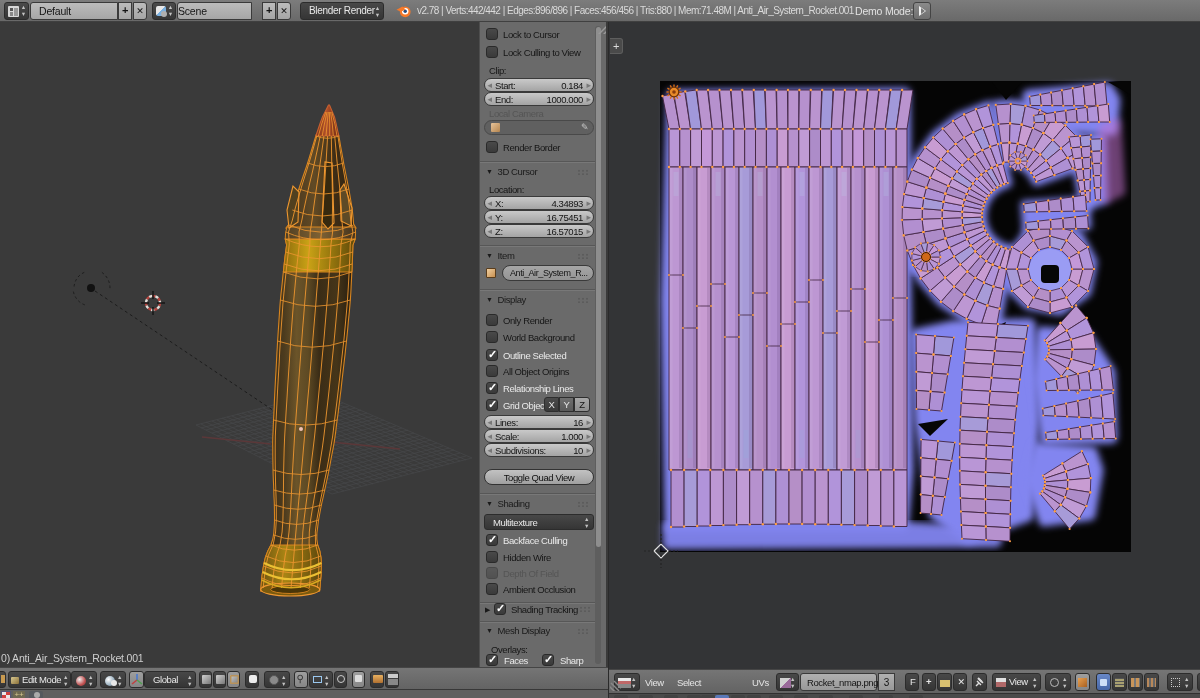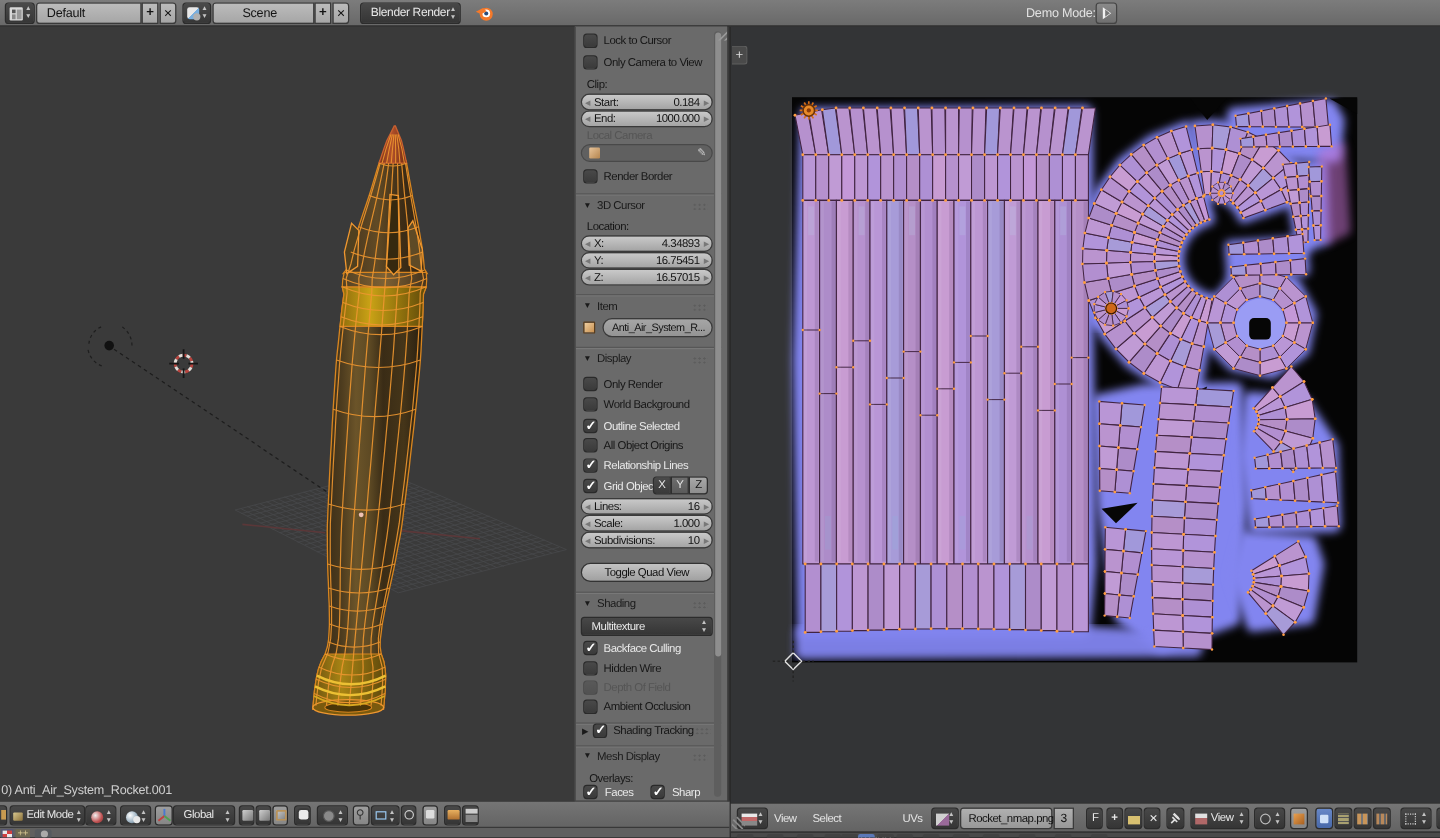--- a/index.html
+++ b/index.html
@@ -37,30 +37,31 @@
       <span style="position:absolute;right:2px;top:1px;font-size:5.5px;line-height:6.5px;color:#c4c4c4">▲<br>▼</span>
     </div>
     <div class="fld" style="position:absolute;left:30px;top:2px;width:88px;height:18px;border-radius:3px 0 0 3px;line-height:16px;padding-left:8px;font-size:10.5px">Default</div>
     <div class="fld" style="position:absolute;left:118px;top:2px;width:14px;height:18px;text-align:center;line-height:15px;font-weight:bold;font-size:11px">+</div>
     <div class="fld" style="position:absolute;left:133px;top:2px;width:14px;height:18px;border-radius:0 3px 3px 0;text-align:center;line-height:16px;font-size:9px">✕</div>
     <div style="position:absolute;left:152px;top:2px;width:24px;height:18px;background:linear-gradient(#4a4a4a,#363636);border:1px solid #2c2c2c;border-radius:3px">
       <span style="position:absolute;left:3px;top:3px;width:10px;height:10px;background:linear-gradient(135deg,#e8e8e8 50%,#7ab0e0 50%);border-radius:2px"></span>
       <span style="position:absolute;left:8px;top:8px;width:6px;height:6px;background:#b0b0b0;border-radius:50%"></span>
       <span style="position:absolute;right:2px;top:1px;font-size:5.5px;line-height:6.5px;color:#c4c4c4">▲<br>▼</span>
     </div>
-    <div class="fld" style="position:absolute;left:177px;top:2px;width:85px;height:18px;border-radius:3px 0 0 3px;line-height:16px;padding-left:24px;font-size:10.5px">Scene</div>
+    <div class="fld" style="position:absolute;left:177px;top:2px;width:75px;height:18px;border-radius:3px 0 0 3px;line-height:16px;padding-left:0;font-size:10.5px">Scene</div>
     <div class="fld" style="position:absolute;left:262px;top:2px;width:14px;height:18px;text-align:center;line-height:15px;font-weight:bold;font-size:11px">+</div>
     <div class="fld" style="position:absolute;left:277px;top:2px;width:14px;height:18px;border-radius:0 3px 3px 0;text-align:center;line-height:16px;font-size:9px">✕</div>
     <div class="btn" style="position:absolute;left:300px;top:2px;width:84px;height:18px;line-height:16px;padding-left:8px;font-size:10px;letter-spacing:-0.3px">Blender Render<span style="position:absolute;right:3px;top:2px;font-size:5.5px;line-height:6.5px;color:#c4c4c4">▲<br>▼</span></div>
     <div style="position:absolute;left:396px;top:3px;width:16px;height:16px;"><svg width="16" height="16" viewBox="0 0 16 16">
         <circle cx="9.2" cy="8.8" r="5.4" fill="#f5792a"></circle>
 <circle cx="9.2" cy="8.2" r="3.2" fill="#fff"></circle>
         <circle cx="9.2" cy="8.2" r="1.7" fill="#2a4b7c"></circle>
 <path d="M 0.5 6.8 L 6.5 3.6 L 9.5 6.4 L 5 8.8 Z" fill="#f5792a"></path>
       </svg></div>
+    <div class="txt" style="position:absolute;left:417px;top:5px;width:520px;height:14px;color:#dadada;font-size:10px;letter-spacing:-0.52px">v2.78 | Verts:442/442 | Edges:896/896 | Faces:456/456 | Tris:880 | Mem:71.48M | Anti_Air_System_Rocket.001</div>
     <div class="txt" style="position:absolute;left:855px;top:5px;width:70px;height:14px;color:#e2e2e2;font-size:10.5px">Demo Mode:</div>
     <div style="position:absolute;left:913px;top:2px;width:18px;height:18px;background:linear-gradient(#8a8a8a,#6f6f6f);border:1px solid #444;border-radius:3px">
       <span style="position:absolute;left:5px;top:3px;width:0;height:0;border-left:7px solid #f2f2f2;border-top:5.5px solid transparent;border-bottom:5.5px solid transparent"></span>
       <span style="position:absolute;left:6.5px;top:5px;width:0;height:0;border-left:4px solid #777;border-top:3px solid transparent;border-bottom:3px solid transparent"></span>
     </div>
   </div>
 <svg width="608" height="645" viewBox="0 22 608 645" style="position:absolute;left:0;top:22px" xmlns="http://www.w3.org/2000/svg">
     <defs>
 <linearGradient id="bodyg" x1="0" y1="0" x2="1" y2="0">
  <stop offset="0" stop-color="#2d2213"></stop>
@@ -2001,21 +2002,21 @@
       <line x1="56" y1="529" x2="69" y2="529" stroke="#242424" stroke-dasharray="2,2"></line>
       <line x1="52" y1="512" x2="52" y2="525" stroke="#242424" stroke-dasharray="2,2"></line>
       <line x1="52" y1="533" x2="52" y2="546" stroke="#242424" stroke-dasharray="2,2"></line>
     </g>
   </svg>
 <div style="position:absolute;left:610px;top:38px;width:13px;height:16px;background:#4a4a4a;border:1px solid #5e5e5e;border-left:none;border-radius:0 3px 3px 0;color:#ddd;text-align:center;line-height:15px;font-size:11px">+</div>
 <div style="position:absolute;left:479px;top:22px;width:127px;height:646px;background:#6a6a6a;border-left:1px solid #4e4e4e;font-size:9.5px;letter-spacing:-0.4px">
     <div class="cb" style="left:6px;top:6px"></div>
     <div class="txt" style="left:23px;top:7px;color:#161616">Lock to Cursor</div>
     <div class="cb" style="left:6px;top:24px"></div>
-    <div class="txt" style="left:23px;top:25px;color:#161616">Only Camera to View</div>
+    <div class="txt" style="left:23px;top:25px;color:#161616">Lock Culling to View</div>
     <div class="txt" style="left:9px;top:43px;color:#161616">Clip:</div>
     <div class="slider" style="left:4px;top:56px;width:110px">
       <span class="lab">Start:</span>
       <span class="val">0.184</span>
     </div>
     <div class="slider" style="left:4px;top:70px;width:110px">
       <span class="lab">End:</span>
       <span class="val">1000.000</span>
     </div>
     <div class="txt" style="left:9px;top:86px;color:#555555">Local Camera</div>

